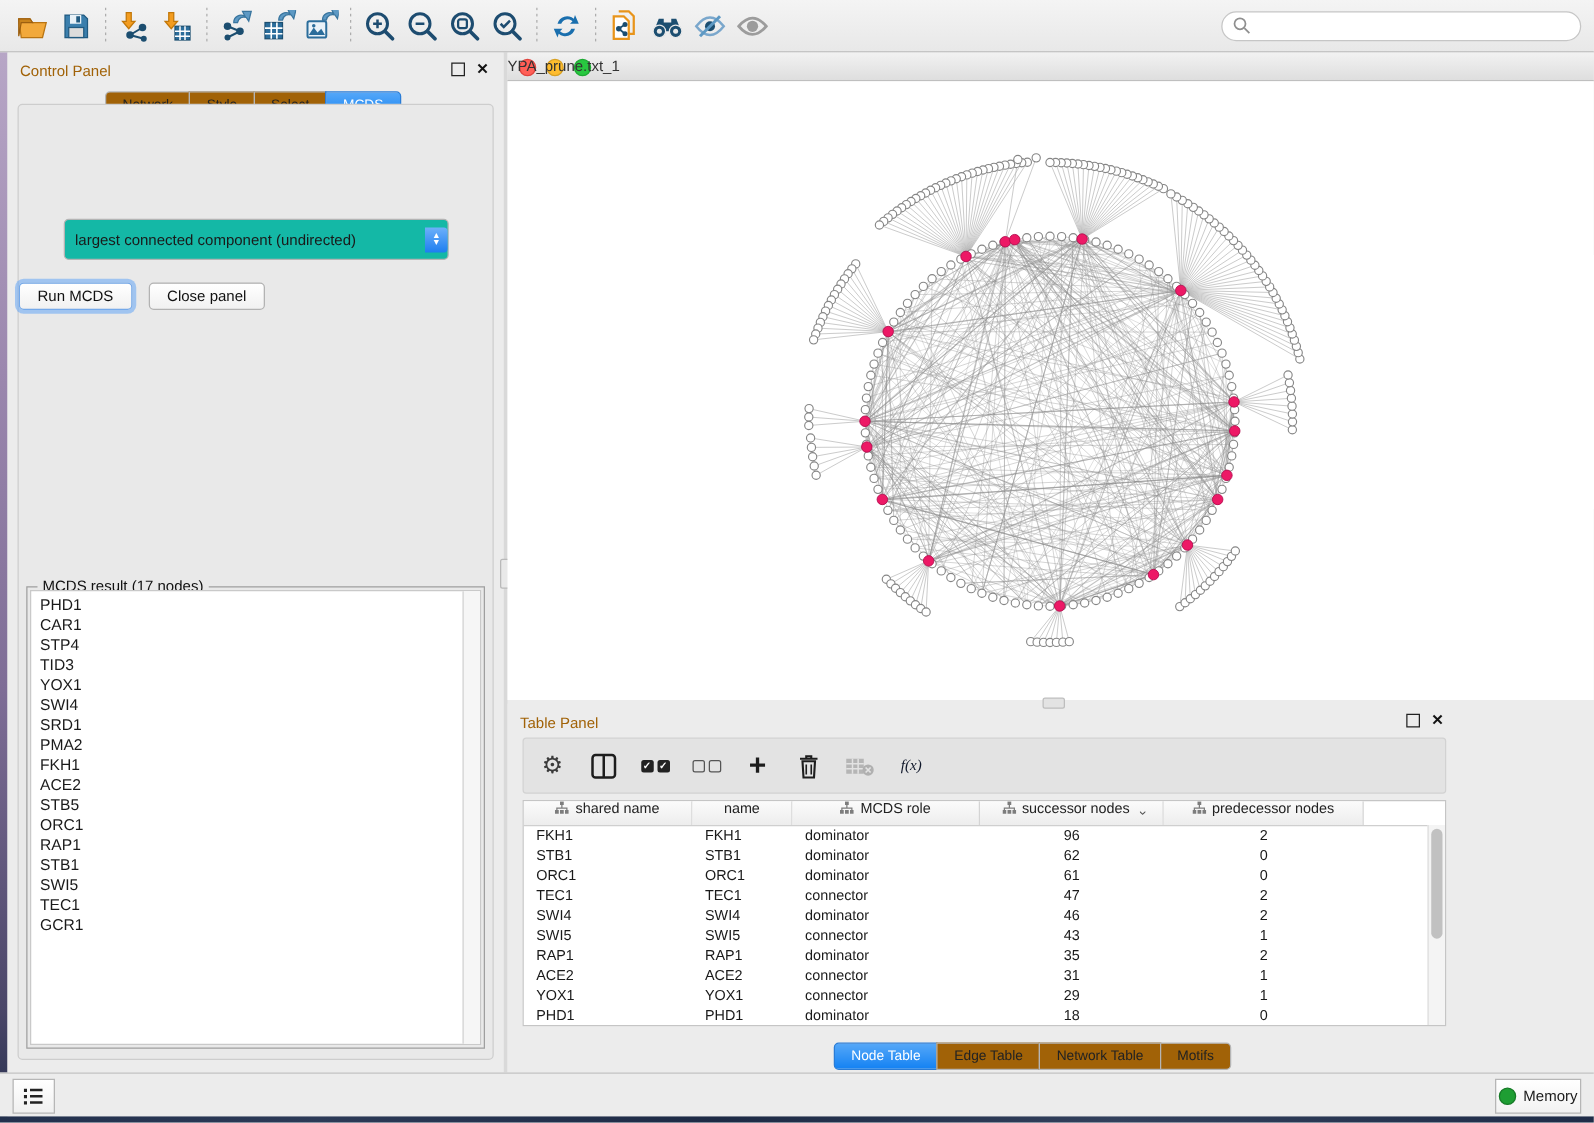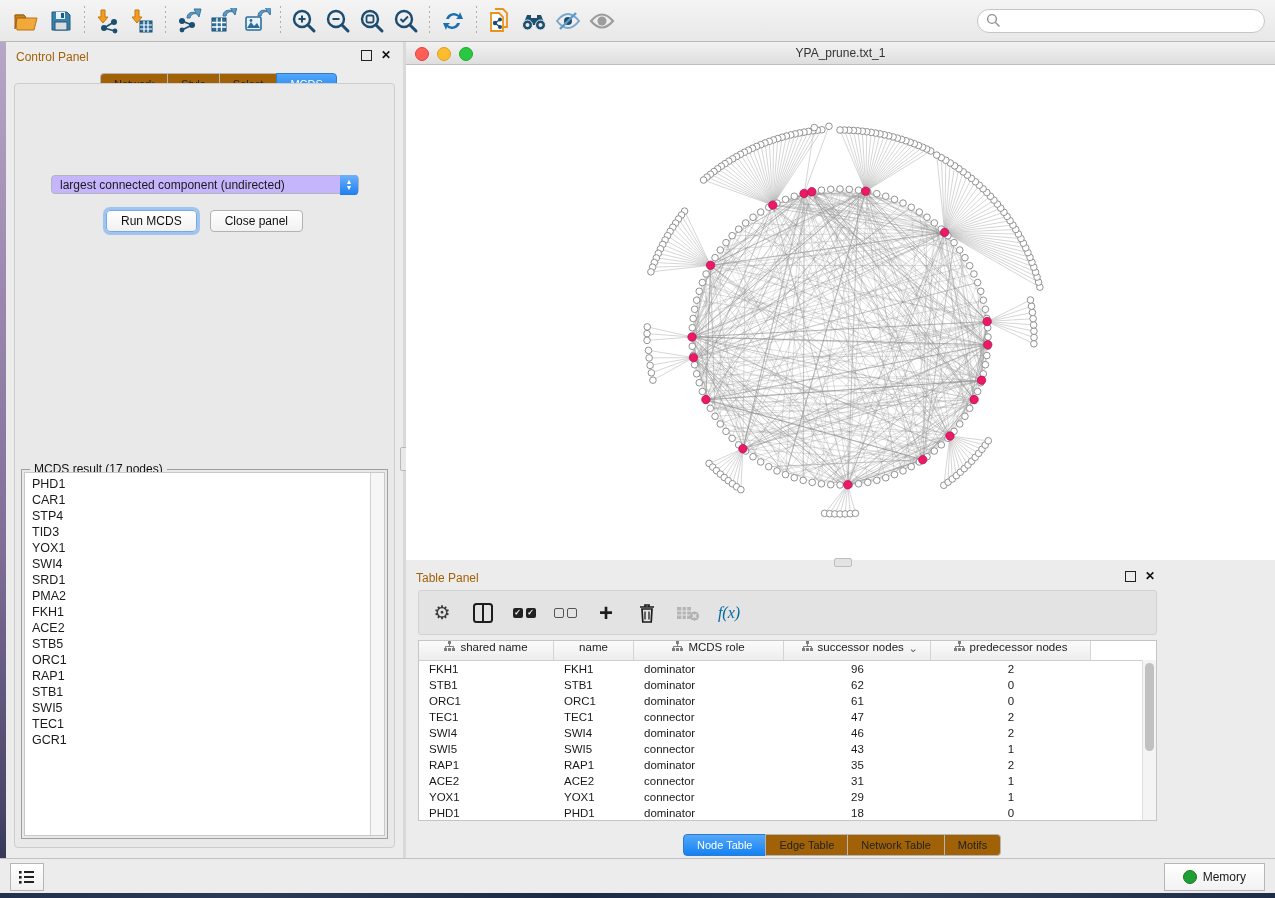--- a/index.html
+++ b/index.html
@@ -23,85 +23,85 @@
   
   .control-panel{position:absolute;left:6px;top:42px;width:397px;height:816px;background:#ececec}
   .panel-title{position:absolute;left:10px;top:8px;font-size:12px;color:#a16207}
   .win-icons{position:absolute;top:8px;right:12px;display:flex;gap:9px;align-items:center}
   .float-glyph{width:9px;height:9px;border:1.5px solid #222;display:inline-block}
   .close-glyph{font-size:12px;font-weight:bold;color:#111;line-height:9px}
   .seg-row{position:absolute;display:flex}
   .cp-tabs{top:31px;left:78px}
   .seg{height:20px;line-height:20px;padding:0 13px;background:#a16207;border:1px solid #b5b5b5;
        margin-left:-1px;text-align:center;color:#222}
-  .seg:first-child{border-radius:4px 0 0 4px;margin-left:16px}
+  .seg:first-child{border-radius:4px 0 0 4px;margin-left:0}
   .seg:last-child{border-radius:0 4px 4px 0}
   .seg.sel{background:linear-gradient(#55a7f8,#1482f3);border-color:#2a7cd6;color:#fff}
   .cp-inner{position:absolute;left:8px;right:8px;top:41px;bottom:10px;background:#e9e9e9;
             border:1px solid #cdcdcd;border-radius:4px}
   .opt-label{position:absolute;top:68px;width:100%;text-align:center;font-size:12px;color:#111}
-  .opt-select{position:absolute;top:91px;left:36px;width:308px;height:19px;background:#c4b5fd;
+  .opt-select{position:absolute;top:91px;left:36px;width:308px;height:33px;background:#14b8a6;
               border:1px solid #b4b4b4;border-radius:4px;display:flex;align-items:center;box-sizing:border-box}
   .opt-select .val{flex:1;padding:0 8px;font-size:12px;white-space:nowrap;overflow:hidden}
   .stepper{width:18px;height:20px;border-radius:0 3px 3px 0;background:linear-gradient(#6db0fa,#1d7ef0);
            display:flex;flex-direction:column;align-items:center;justify-content:center;color:#fff;flex:none}
   .stepper span{font-size:7px;line-height:6px}
-  .btn-row{position:absolute;top:126px;width:100%;display:flex;justify-content:center;gap:13px}
+  .btn-row{position:absolute;top:142px;width:100%;display:flex;justify-content:flex-start;gap:13px}
   .mac-btn{height:22px;padding:0 14px;background:linear-gradient(#ffffff,#f1f1f1);border:1px solid #b3b3b3;
            border-radius:4px;font-size:12px;line-height:20px;color:#111}
   .mac-btn.focus{box-shadow:0 0 0 3px rgba(100,165,245,.55);border-color:#74a9ea}
   .result-group{position:absolute;left:6px;right:6px;top:385px;height:368px;border:1px solid #9f9f9f}
   .result-title{position:absolute;top:-8px;left:8px;background:#e9e9e9;padding:0 4px;font-size:12px;color:#111}
   .result-list{position:absolute;inset:2px;background:#fff;border:1px solid #c9c9c9;display:flex}
   .result-items{flex:1;padding:3px 0 0 7px;font-size:12.5px;line-height:16px;overflow:hidden}
   .list-scroll{width:13px;border-left:1px solid #d2d2d2;background:#f6f6f6}
   
   .vsplit{position:absolute;left:403px;top:42px;width:3px;height:816px;background:#d9d9d9}
   .vsplit .knob{position:absolute;top:405px;left:-3px;width:9px;height:22px;background:#e9e9e9;
                 border:1px solid #b9b9b9;border-radius:2px}
   .hsplit-knob{position:absolute;left:834px;top:558px;width:16px;height:7px;background:#e3e3e3;
                border:1px solid #bdbdbd;border-radius:2px;z-index:5}
   
   .net-titlebar{position:absolute;left:406px;top:42px;width:869px;height:23px;box-sizing:border-box;
                 background:linear-gradient(#f2f2f2,#dedede);border-bottom:1px solid #bfbfbf}
   .lights{position:absolute;left:9px;top:5px;display:flex;gap:8px}
   .light{width:12px;height:12px;border-radius:50%}
-  .net-title{position:absolute;width:100%;text-align:center;top:4px;font-size:12px;color:#333}
+  .net-title{position:absolute;width:100%;text-align:left;top:4px;font-size:12px;color:#333}
   .net-canvas{position:absolute;left:406px;top:65px;width:869px;height:495px;background:#fff}
   
   .table-panel{position:absolute;left:406px;top:563px;width:761px;height:295px;background:#ececec}
   .tp-toolbar{position:absolute;left:12px;right:10px;top:27px;height:45px;background:#e3e3e3;
               border:1px solid #d2d2d2;border-radius:3px;display:flex;align-items:center;gap:15px;padding:0 10px;box-sizing:border-box}
   .tpi{width:26px;height:26px;display:flex;align-items:center;justify-content:center}
   .gear-glyph{font-size:19px;color:#3a3a3a;line-height:22px}
   .cb{width:10px;height:10px;border-radius:2px;display:inline-block;box-sizing:border-box}
   .cb.on{background:#222;color:#fff;font-size:8px;line-height:10px;text-align:center;font-weight:bold}
   .cb.off{border:1.5px solid #555}
   .plus-glyph{font-size:24px;font-weight:bold;color:#1d1d1d;line-height:20px}
-  .fx{font-family:"Liberation Serif",serif;font-style:italic;font-size:16px;color:#0369a1}
+  .fx{font-family:"Liberation Serif",serif;font-style:italic;font-size:12px;color:#0f172a}
   .tbl{position:absolute;left:12px;right:10px;top:77px;height:181px;background:#fff;
        border:1px solid #c5c5c5;box-sizing:border-box;overflow:hidden}
   .thead{display:flex;height:19px;border-bottom:1px solid #cfcfcf}
   .th{display:flex;justify-content:center;gap:5px;box-sizing:border-box;
       background:linear-gradient(#fbfbfb,#ededed);border-right:1px solid #d4d4d4;font-size:11.5px;color:#222}
   .tbody{position:relative}
   .trow{display:flex;height:16px;align-items:center}
   .td{box-sizing:border-box;padding:0 10px;font-size:11.5px;white-space:nowrap;overflow:hidden}
   .td.num{text-align:center}
   .c0{width:135px}.c1{width:80px}.c2{width:150px}.c3{width:147px}.c4{width:160px}
   .chev{display:inline-block;transform:rotate(90deg);font-size:11px;color:#555}
   .tbl-scroll{position:absolute;top:19px;right:0;width:13px;bottom:0;background:#f4f4f4;border-left:1px solid #ddd}
   .tbl-thumb{position:absolute;top:3px;left:2px;width:9px;height:88px;background:#c1c1c1;border-radius:5px}
   .tp-tabs{top:271px;left:261px}
   
   .status-bar{position:absolute;left:0;top:858px;width:1275px;height:35px;box-sizing:border-box;
               background:#ececec;border-top:1px solid #c2c2c2}
   .list-btn{position:absolute;left:10px;top:4px;width:32px;height:26px;background:linear-gradient(#fff,#f0f0f0);
             border:1px solid #b6b6b6;display:flex;align-items:center;justify-content:center}
-  .mem-btn{position:absolute;right:10px;top:4px;height:26px;padding:0 18px;display:flex;align-items:center;gap:6px;
+  .mem-btn{position:absolute;right:10px;top:4px;height:26px;padding:0 2px;display:flex;align-items:center;gap:6px;
            background:linear-gradient(#fff,#f2f2f2);border:1px solid #b6b6b6;font-size:12px}
   .mem-dot{width:12px;height:12px;border-radius:50%;background:#1e9e33;border:1px solid #157a26}
   svg{display:block}
 </style>
 </head>
 <body>
 
 <div class="toolbar">
   <div class="tb-btn">
     <svg width="28" height="24" viewBox="0 0 28 24">

